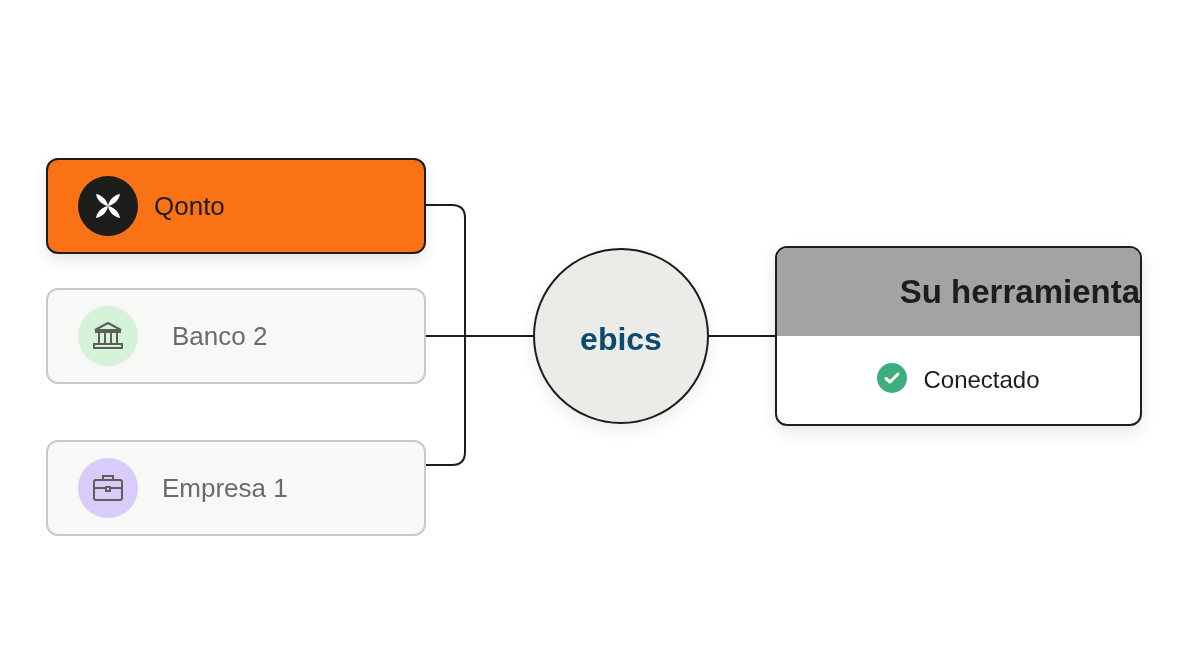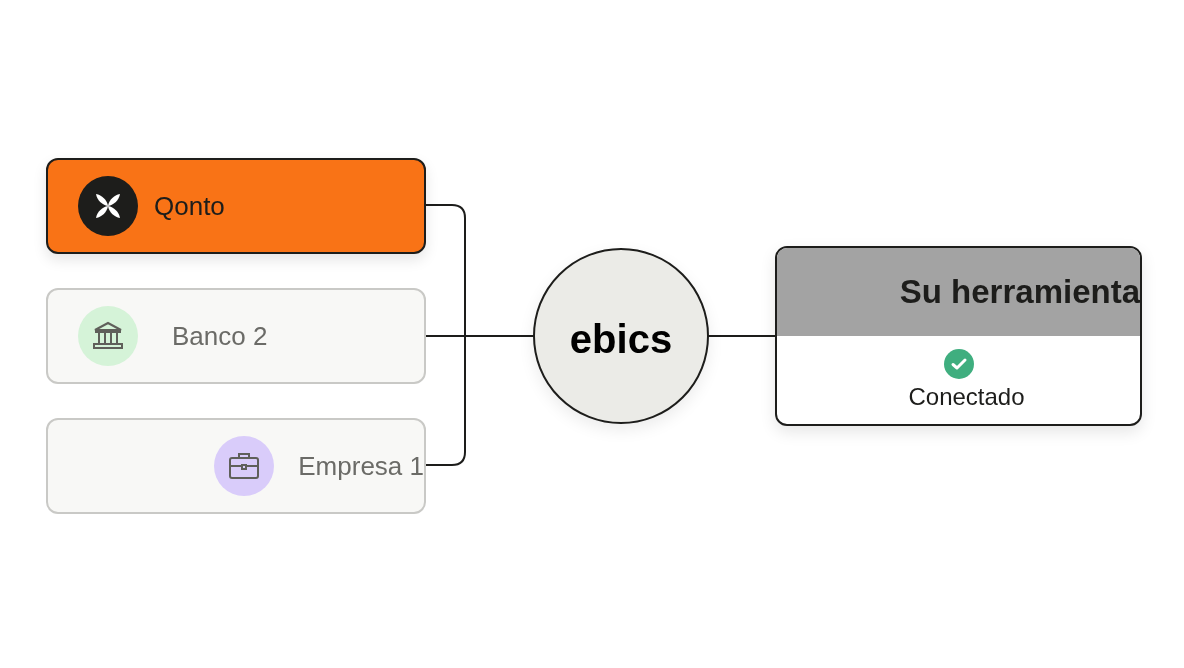--- a/index.html
+++ b/index.html
@@ -6,25 +6,25 @@
   body { width:1184px; height:668px; background:#ffffff; position:relative; overflow:hidden; font-family:"Liberation Sans", "DejaVu Sans", sans-serif; }
   .card { position:absolute; box-sizing:border-box; border-radius:12px; display:flex; align-items:center; }
   .card.active { background:#f97316; border:2px solid #1d1d1b; box-shadow:0 6px 14px rgba(0,0,0,0.10); }
   .card.inactive { background:#f8f8f6; border:2px solid #c9c9c6; }
   .icon-circle { width:60px; height:60px; border-radius:50%; display:flex; align-items:center; justify-content:center; margin-left:30px; flex-shrink:0; }
   .card-label { margin-left:16px; font-size:26px; }
   .card.active .card-label { color:#1d1d1b; }
   .card.inactive .card-label { color:#6b6b67; margin-left:24px; }
   svg.lines { position:absolute; left:0; top:0; }
   .hub { position:absolute; left:533px; top:248px; width:176px; height:176px; box-sizing:border-box; border-radius:50%; border:2px solid #1d1d1b; background:#ebebe7; display:flex; align-items:center; justify-content:center; box-shadow:0 6px 16px rgba(0,0,0,0.08); }
-  .hub-label { font-size:40px; font-weight:bold; color:#000000; margin-top:6px; }
+  .hub-label { font-size:32px; font-weight:bold; color:#0c4a6e; margin-top:6px; }
   .tool { position:absolute; left:775px; top:246px; width:367px; height:180px; box-sizing:border-box; border:2px solid #1d1d1b; border-radius:12px; background:#fff; overflow:hidden; box-shadow:0 6px 16px rgba(0,0,0,0.10); }
   .tool-head { height:88px; background:#a3a3a3; display:flex; align-items:center; justify-content:flex-end; }
   .tool-title { font-size:33px; font-weight:bold; color:#1d1d1b; }
-  .tool-body { height:88px; display:flex; align-items:center; justify-content:center;flex-direction:column; }
+  .tool-body { height:88px; display:flex; align-items:center; justify-content:center; }
   .status-text { font-size:24px; color:#1d1d1b; margin-left:16px; }
 </style>
 </head>
 <body>
 
 <svg class="lines" width="1184" height="668" viewBox="0 0 1184 668">
   <path d="M425 205 H452 Q465 205 465 218 V452 Q465 465 452 465 H425" fill="none" stroke="#1d1d1b" stroke-width="2"></path>
   <path d="M425 336 H534" fill="none" stroke="#1d1d1b" stroke-width="2"></path>
   <path d="M708 336 H776" fill="none" stroke="#1d1d1b" stroke-width="2"></path>
 </svg>
@@ -48,21 +48,21 @@
     <svg width="34" height="32" viewBox="0 0 34 32" fill="none" stroke="#5f5f5a" stroke-width="2">
       <path d="M4 10 L17 3 L30 10 Z"></path>
       <path d="M4 12 H30"></path>
       <path d="M8 12 V24 M14 12 V24 M20 12 V24 M26 12 V24"></path>
       <rect x="3" y="24" width="28" height="4"></rect>
     </svg>
   </div>
   <span class="card-label">Banco 2</span>
 </div>
 
-<div class="card inactive" style="left:46px; top:418px; width:380px; height:96px;justify-content:flex-end;">
+<div class="card inactive" style="left:46px; top:440px; width:380px; height:96px;">
   <div class="icon-circle" style="background:#d9ccfa;">
     <svg width="34" height="30" viewBox="0 0 34 30" fill="none" stroke="#5f5f5a" stroke-width="2">
       <rect x="3" y="7" width="28" height="20" rx="2"></rect>
       <path d="M12 7 V3 H22 V7"></path>
       <path d="M3 15 H31"></path>
       <rect x="15" y="14" width="4" height="4" fill="#d9ccfa"></rect>
     </svg>
   </div>
   <span class="card-label">Empresa 1</span>
 </div>

